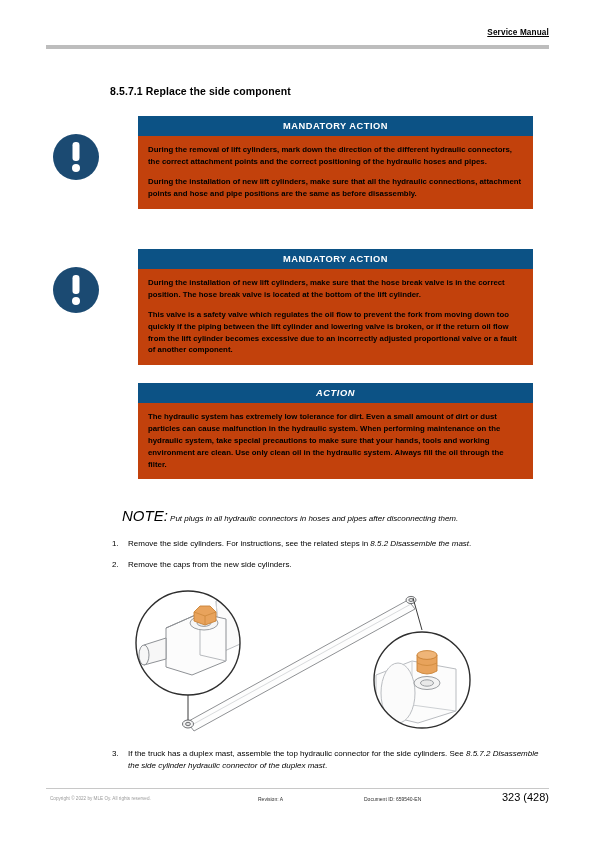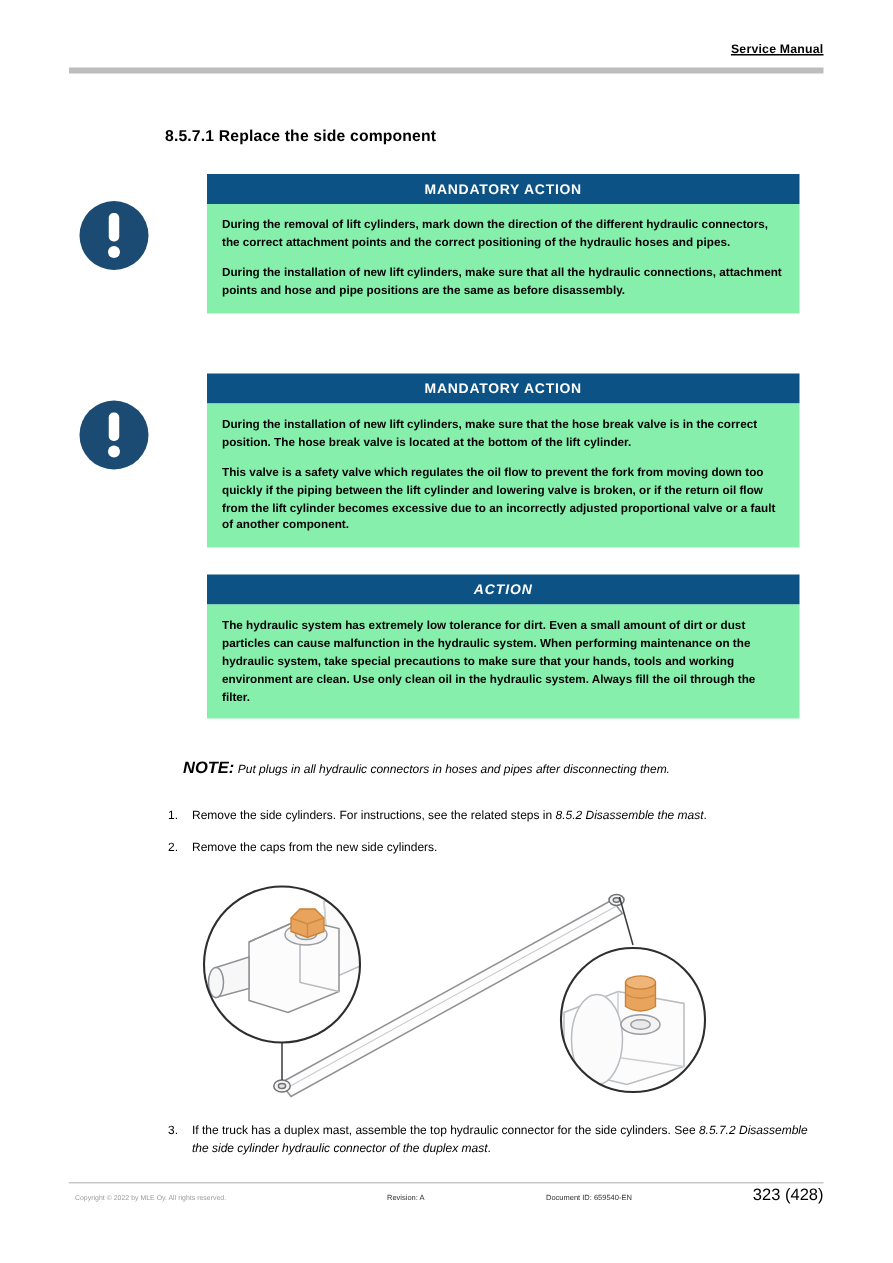--- a/index.html
+++ b/index.html
@@ -69,21 +69,21 @@
     font-size: 9.3px;
     letter-spacing: 0.5px;
     padding: 5px 0 5px 0;
     line-height: 1.1;
   }
   .admon-bar.italic {
     font-style: italic;
     letter-spacing: 0.6px;
   }
   .admon-body {
-    background: #86efac;
+    background: #c2410c;
     padding: 8px 10px 9px 10px;
   }
   .admon-body p {
     margin: 0 0 8px 0;
     font-size: 7.8px;
     font-weight: bold;
     line-height: 1.52;
     letter-spacing: 0.01px;
   }
   .admon-body p:last-child {
@@ -104,22 +104,21 @@
     position: absolute;
     left: 122px;
     top: 505px;
     width: 420px;
     font-size: 8px;
     font-style: italic;
     line-height: 1.4;
   }
   .note-label {
     font-style: italic;
-    font-size: 11px;
-    font-weight: bold;
+    font-size: 15px;
   }
 
   
   .steps {
     position: absolute;
     left: 112px;
     width: 430px;
   }
   .step {
     position: relative;

